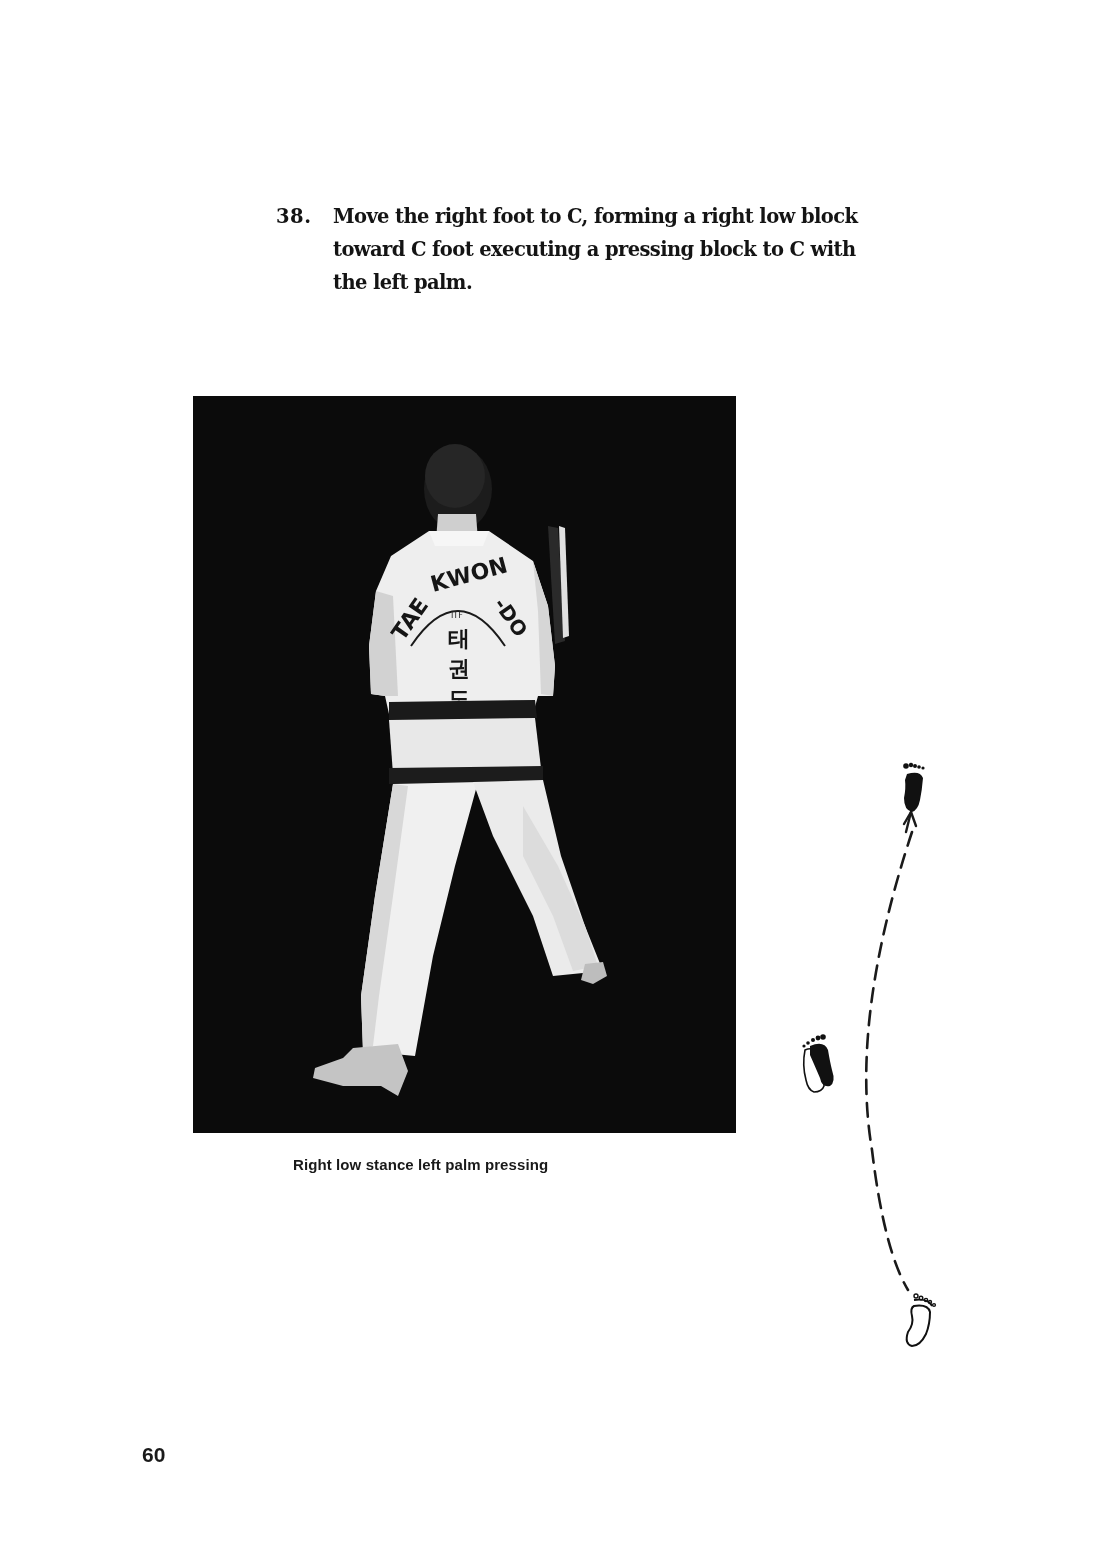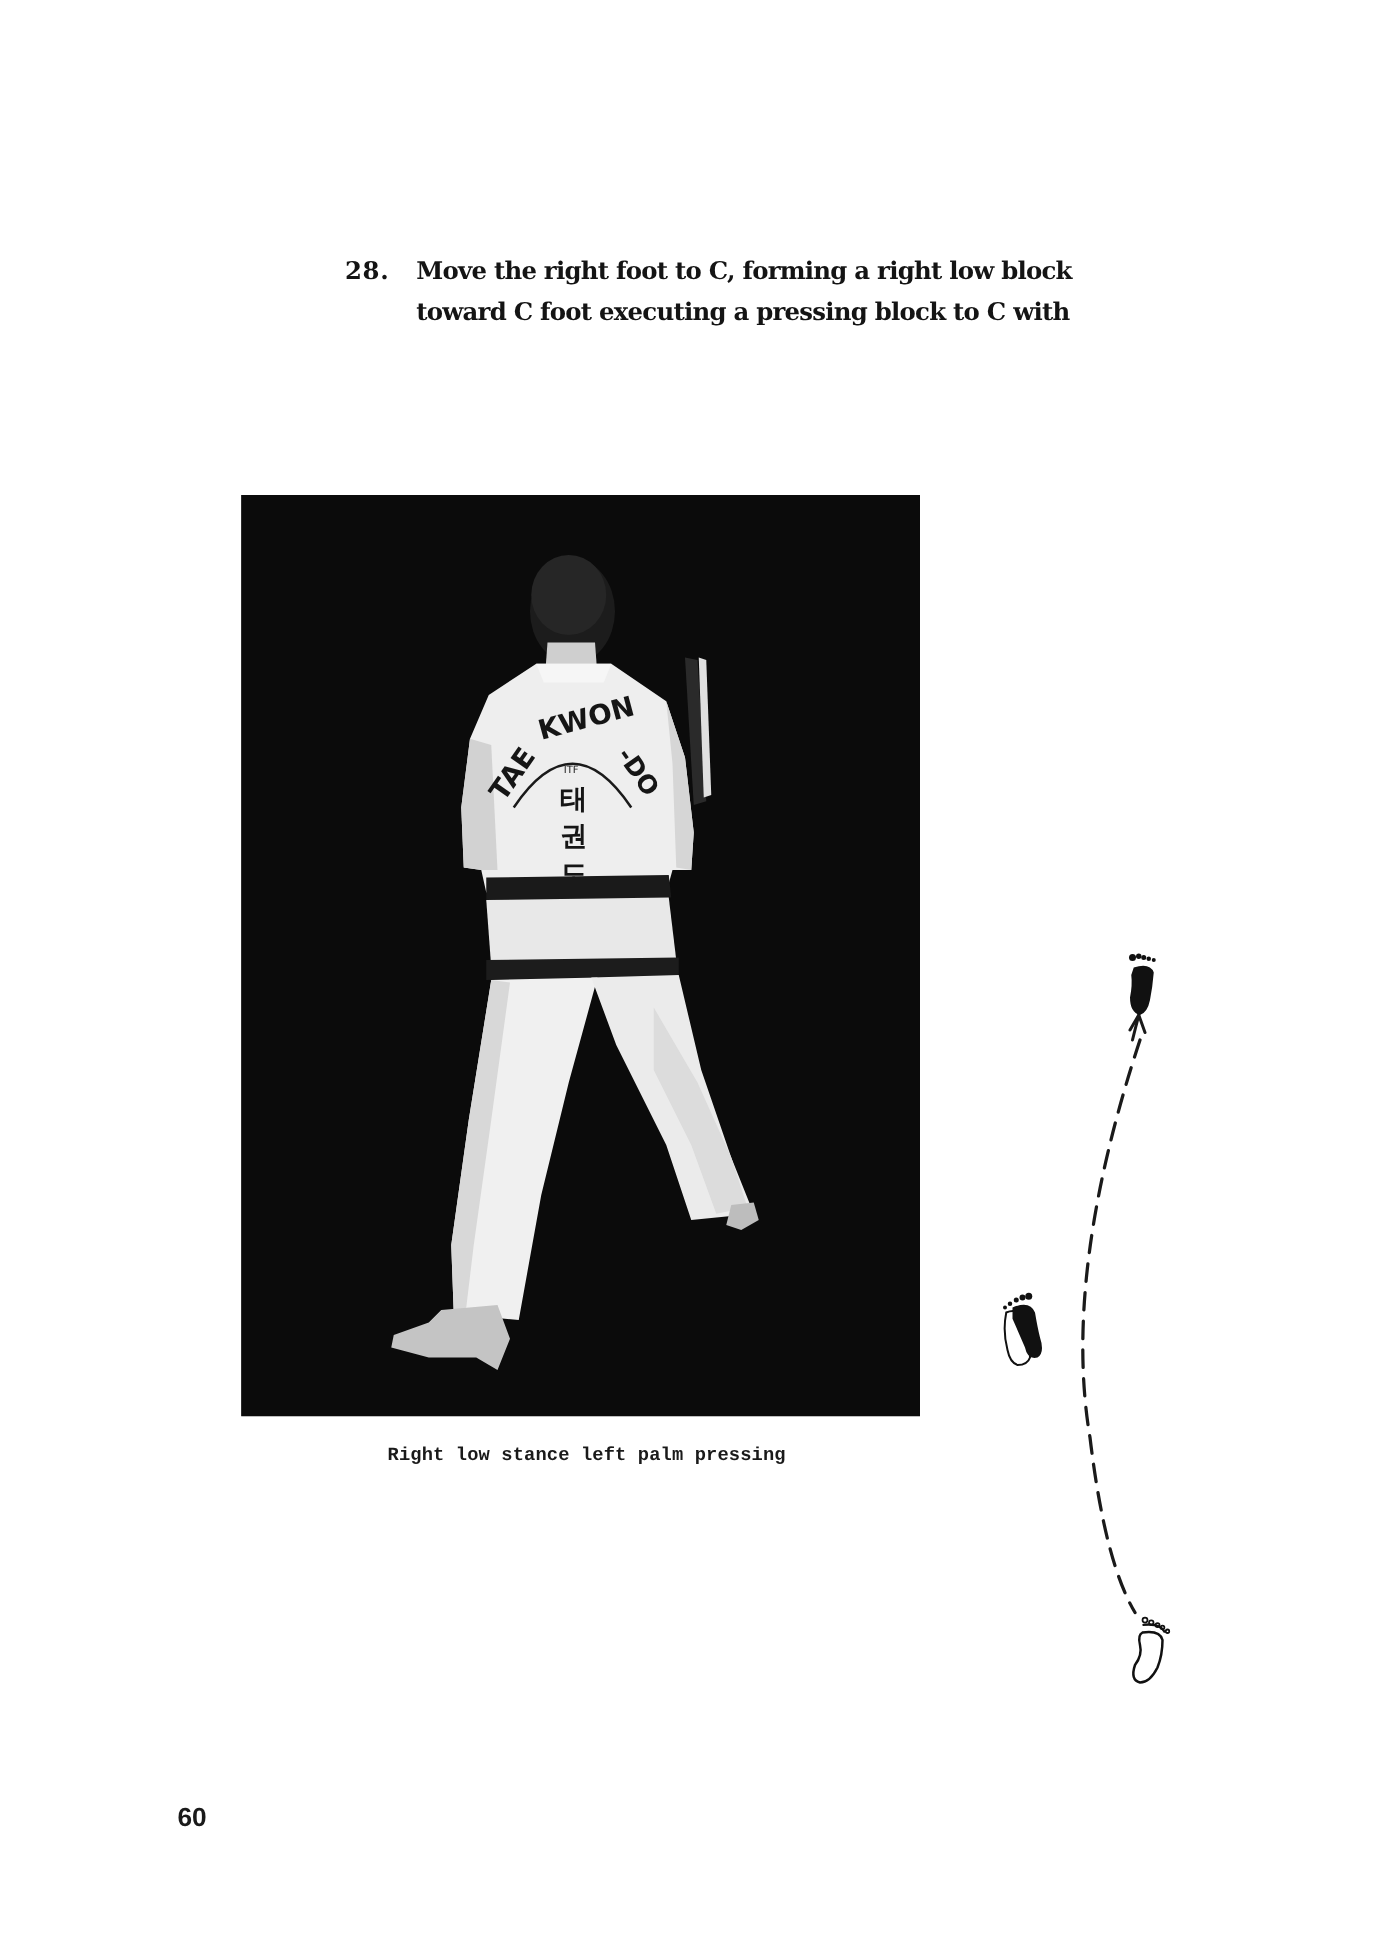--- a/index.html
+++ b/index.html
@@ -49,24 +49,24 @@
       top: 396px;
       width: 543px;
       height: 737px;
       background: #0a0a0a;
       overflow: hidden;
     }
     .photo svg { display: block; }
 
     .caption {
       position: absolute;
-      left: 310px;
+      left: 293px;
       top: 1154px;
       width: 360px;
-      font-family: Liberation Mono, monospace;
+      font-family: Liberation Sans, sans-serif;
       font-weight: bold;
       font-size: 15px;
       line-height: 22px;
       color: #1a1a1a;
       letter-spacing: 0.1px;
     }
     .caption span { display: block; white-space: nowrap; }
 
     .footwork {
       position: absolute;
@@ -83,24 +83,25 @@
       font-family: "Liberation Sans", "DejaVu Sans", sans-serif;
       font-weight: bold;
       font-size: 21px;
       color: #1a1a1a;
     }
   </style>
 </head>
 <body>
 
 <div class="instruction">
-  <span class="step-number">28.</span>
+  <span class="step-number">38.</span>
   <div class="step-body">
     <span class="step-line">Move the right foot to C, forming a right low block</span>
     <span class="step-line">toward C foot executing a pressing block to C with</span>
+    <span class="step-line">the left palm.</span>
   </div>
 </div>
 
 <div class="photo">
   <svg width="543" height="737" viewBox="0 0 543 737" xmlns="http://www.w3.org/2000/svg">
     <rect x="0" y="0" width="543" height="737" fill="#0b0b0b"></rect>
 
     <ellipse cx="265" cy="93" rx="34" ry="42" fill="#1c1c1c"></ellipse>
     <ellipse cx="262" cy="80" rx="30" ry="32" fill="#262626"></ellipse>
 

